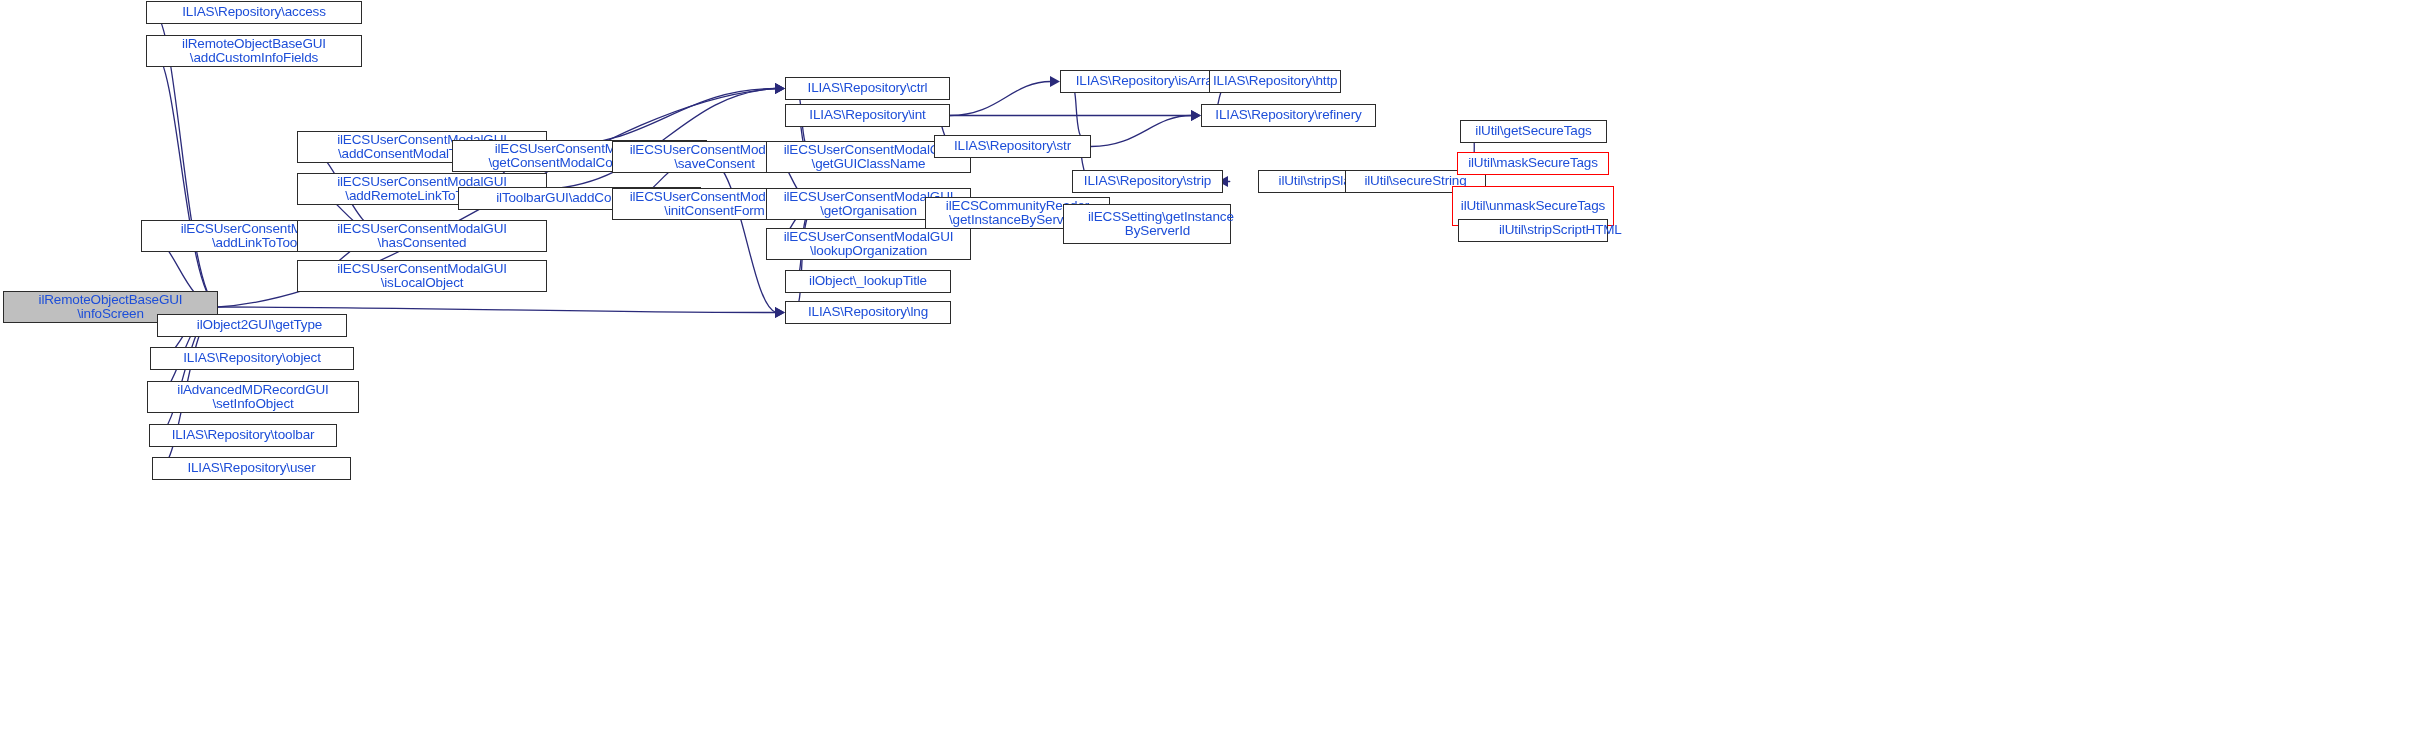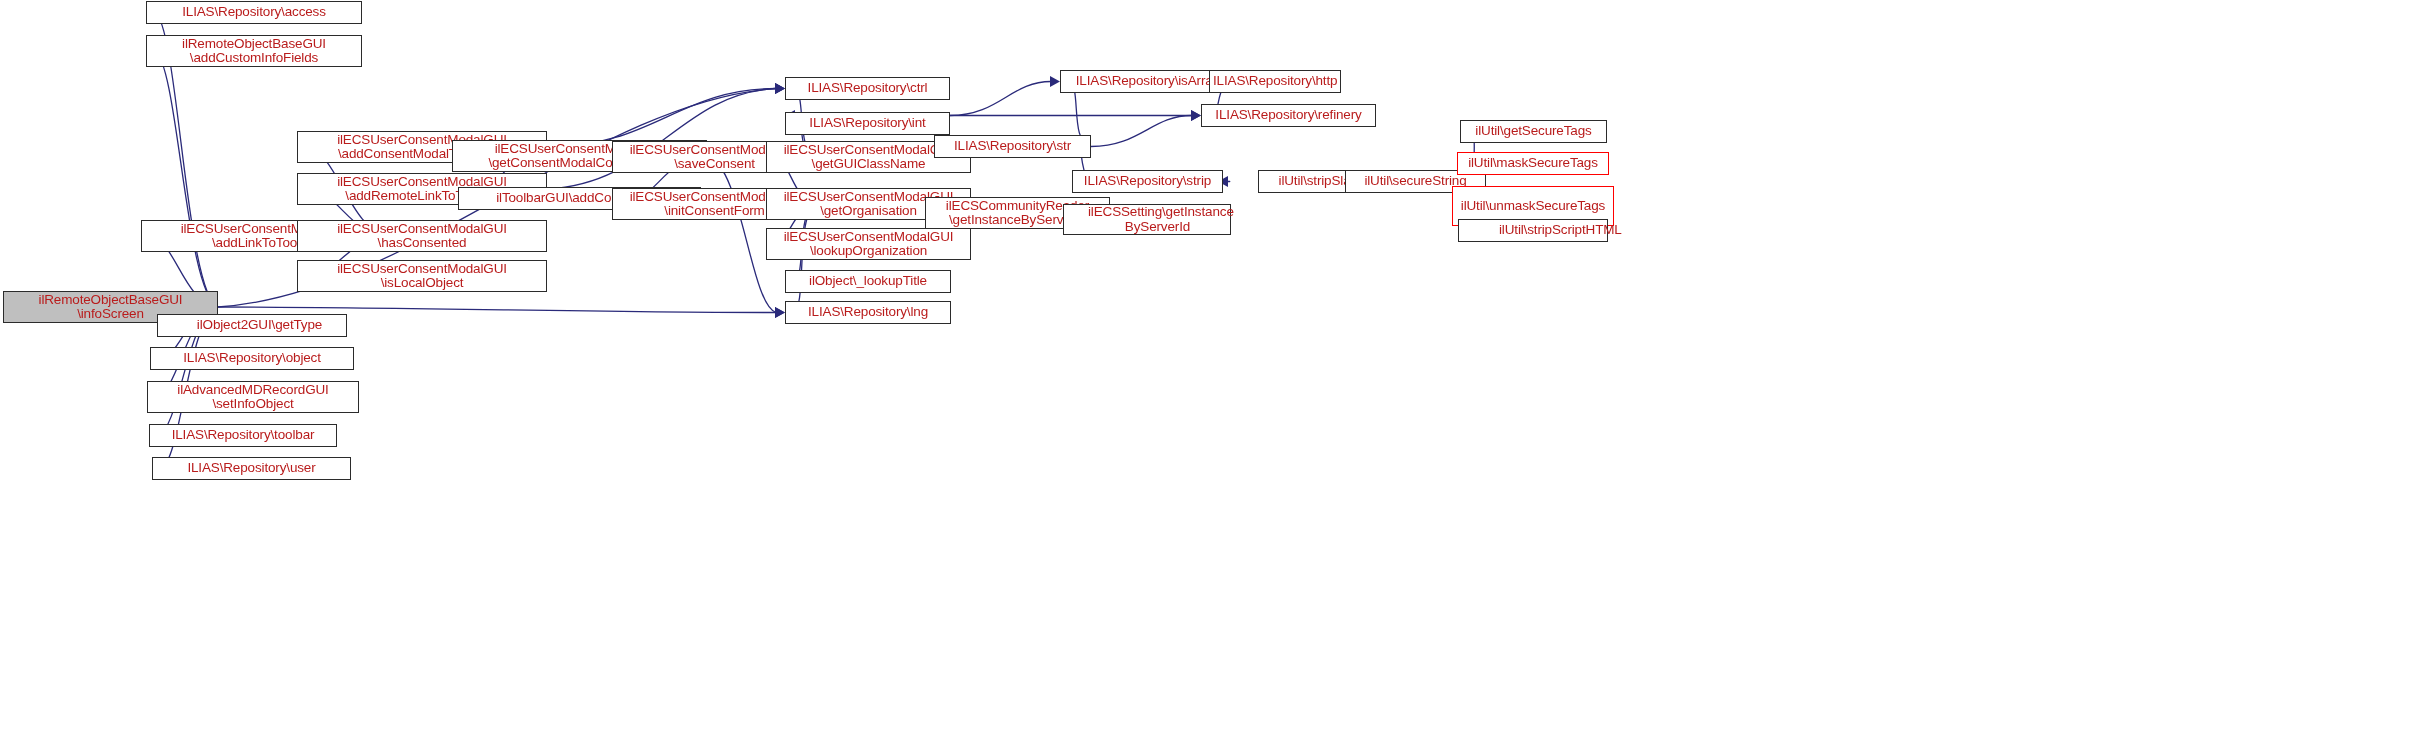--- a/index.html
+++ b/index.html
@@ -1,21 +1,21 @@
 <!DOCTYPE html>
 <html><head>
 <meta charset="utf-8">
 <style>
   html,body{margin:0;padding:0;background:#ffffff;}
   #canvas{position:relative;width:2425px;height:740px;background:#ffffff;
           font-family:"Liberation Sans","DejaVu Sans",sans-serif;}
   #edges{position:absolute;left:0;top:0;width:2425px;height:740px;overflow:visible;}
   .node{position:absolute;box-sizing:border-box;border:1px solid #2b2b2b;
         background:#ffffff;display:flex;align-items:center;justify-content:center;
-        text-align:center;color:#b91c1c;font-size:13.5px;line-height:14.5px;
+        text-align:center;color:#1d4ed8;font-size:13.5px;line-height:14.5px;
         letter-spacing:-0.15px;white-space:pre-line;padding:0 3px;}
   .node.root{background:#bfbfbf;border-color:#2b2b2b;}
   .node.red{border-color:#ff0000;}
   .nlabel{display:block;width:100%;}
 </style>
 </head>
 <body>
 
 <div id="canvas">
   <svg id="edges" viewBox="0 0 2425 740" xmlns="http://www.w3.org/2000/svg">
@@ -136,35 +136,35 @@
     <div class="node" style="left: 297px; top: 260px; width: 250px; height: 32px;"><span class="nlabel">ilECSUserConsentModalGUI
 \isLocalObject</span></div>
     <div class="node" style="left: 452px; top: 140px; width: 255px; height: 32px;"><span class="nlabel">ilECSUserConsentModalGUI
 \getConsentModalComponents</span></div>
     <div class="node" style="left: 458px; top: 187px; width: 243px; height: 23px;"><span class="nlabel">ilToolbarGUI\addComponent</span></div>
     <div class="node" style="left: 612px; top: 141px; width: 205px; height: 32px;"><span class="nlabel">ilECSUserConsentModalGUI
 \saveConsent</span></div>
     <div class="node" style="left: 612px; top: 188px; width: 205px; height: 32px;"><span class="nlabel">ilECSUserConsentModalGUI
 \initConsentForm</span></div>
     <div class="node" style="left: 785px; top: 77px; width: 165px; height: 23px;"><span class="nlabel">ILIAS\Repository\ctrl</span></div>
-    <div class="node" style="left: 785px; top: 104px; width: 165px; height: 23px; margin-top: 8px;"><span class="nlabel">ILIAS\Repository\int</span></div>
+    <div class="node" style="left: 785px; top: 104px; width: 165px; height: 23px;"><span class="nlabel">ILIAS\Repository\int</span></div>
     <div class="node" style="left: 766px; top: 141px; width: 205px; height: 32px;"><span class="nlabel">ilECSUserConsentModalGUI
 \getGUIClassName</span></div>
     <div class="node" style="left: 766px; top: 188px; width: 205px; height: 32px;"><span class="nlabel">ilECSUserConsentModalGUI
 \getOrganisation</span></div>
     <div class="node" style="left: 766px; top: 228px; width: 205px; height: 32px;"><span class="nlabel">ilECSUserConsentModalGUI
 \lookupOrganization</span></div>
     <div class="node" style="left: 785px; top: 270px; width: 166px; height: 23px;"><span class="nlabel">ilObject\_lookupTitle</span></div>
     <div class="node" style="left: 785px; top: 301px; width: 166px; height: 23px;"><span class="nlabel">ILIAS\Repository\lng</span></div>
     <div class="node" style="left: 934px; top: 135px; width: 157px; height: 23px;"><span class="nlabel">ILIAS\Repository\str</span></div>
     <div class="node" style="left: 925px; top: 197px; width: 185px; height: 32px;"><span class="nlabel">ilECSCommunityReader
 \getInstanceByServerId</span></div>
     <div class="node" style="left: 1060px; top: 70px; width: 175px; height: 23px;"><span class="nlabel">ILIAS\Repository\isArray</span></div>
     <div class="node" style="left: 1072px; top: 170px; width: 151px; height: 23px;"><span class="nlabel">ILIAS\Repository\strip</span></div>
-    <div class="node" style="left: 1063px; top: 204px; width: 168px; height: 31px; padding-left: 24px;"><span class="nlabel">ilECSSetting\getInstance
+    <div class="node" style="left: 1063px; top: 204px; width: 168px; height: 40px; padding-left: 24px;"><span class="nlabel">ilECSSetting\getInstance
 ByServerId</span></div>
     <div class="node" style="left: 1209px; top: 70px; width: 132px; height: 23px;"><span class="nlabel">ILIAS\Repository\http</span></div>
     <div class="node" style="left: 1201px; top: 104px; width: 175px; height: 23px;"><span class="nlabel">ILIAS\Repository\refinery</span></div>
     <div class="node" style="left: 1258px; top: 170px; width: 141px; height: 23px;"><span class="nlabel">ilUtil\stripSlashes</span></div>
     <div class="node" style="left: 1345px; top: 170px; width: 141px; height: 23px;"><span class="nlabel">ilUtil\secureString</span></div>
     <div class="node" style="left: 1460px; top: 120px; width: 147px; height: 23px;"><span class="nlabel">ilUtil\getSecureTags</span></div>
     <div class="node red" style="left: 1457px; top: 152px; width: 152px; height: 23px;"><span class="nlabel">ilUtil\maskSecureTags</span></div>
     <div class="node red" style="left: 1452px; top: 186px; width: 162px; height: 40px;"><span class="nlabel">ilUtil\unmaskSecureTags</span></div>
     <div class="node" style="left: 1458px; top: 219px; width: 150px; height: 23px; padding-left: 40px;"><span class="nlabel">ilUtil\stripScriptHTML</span></div>
   </div>

